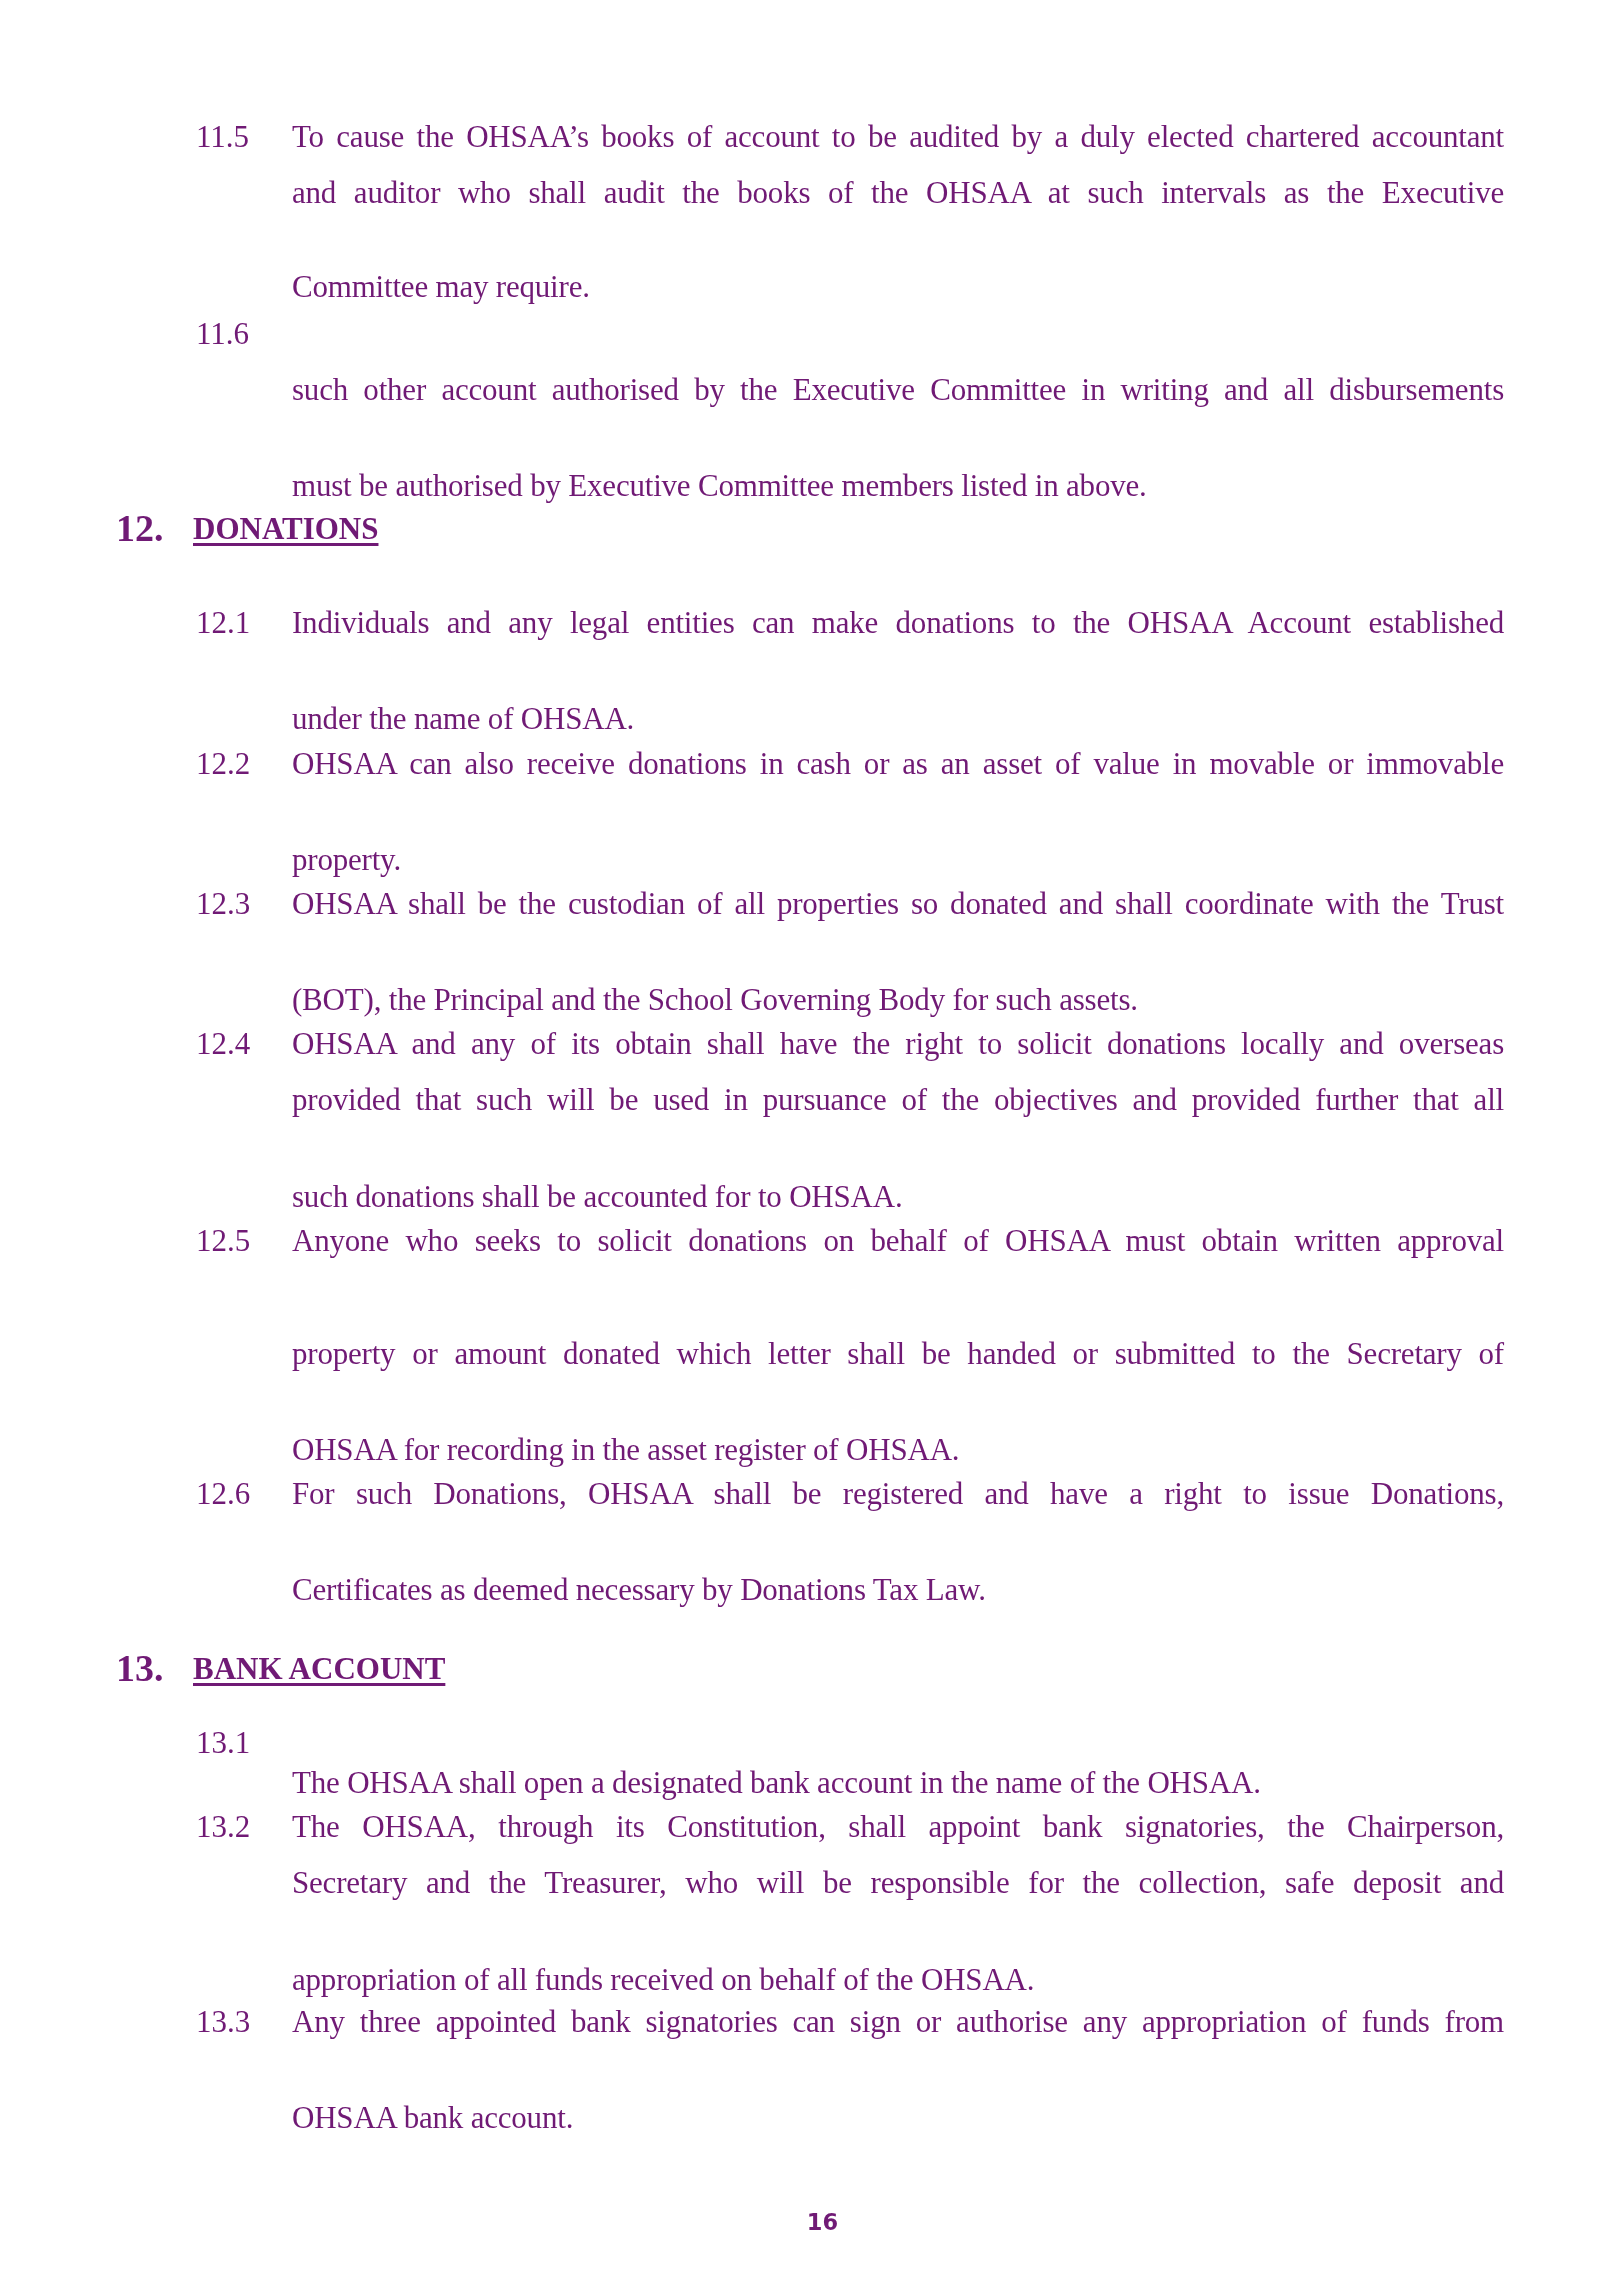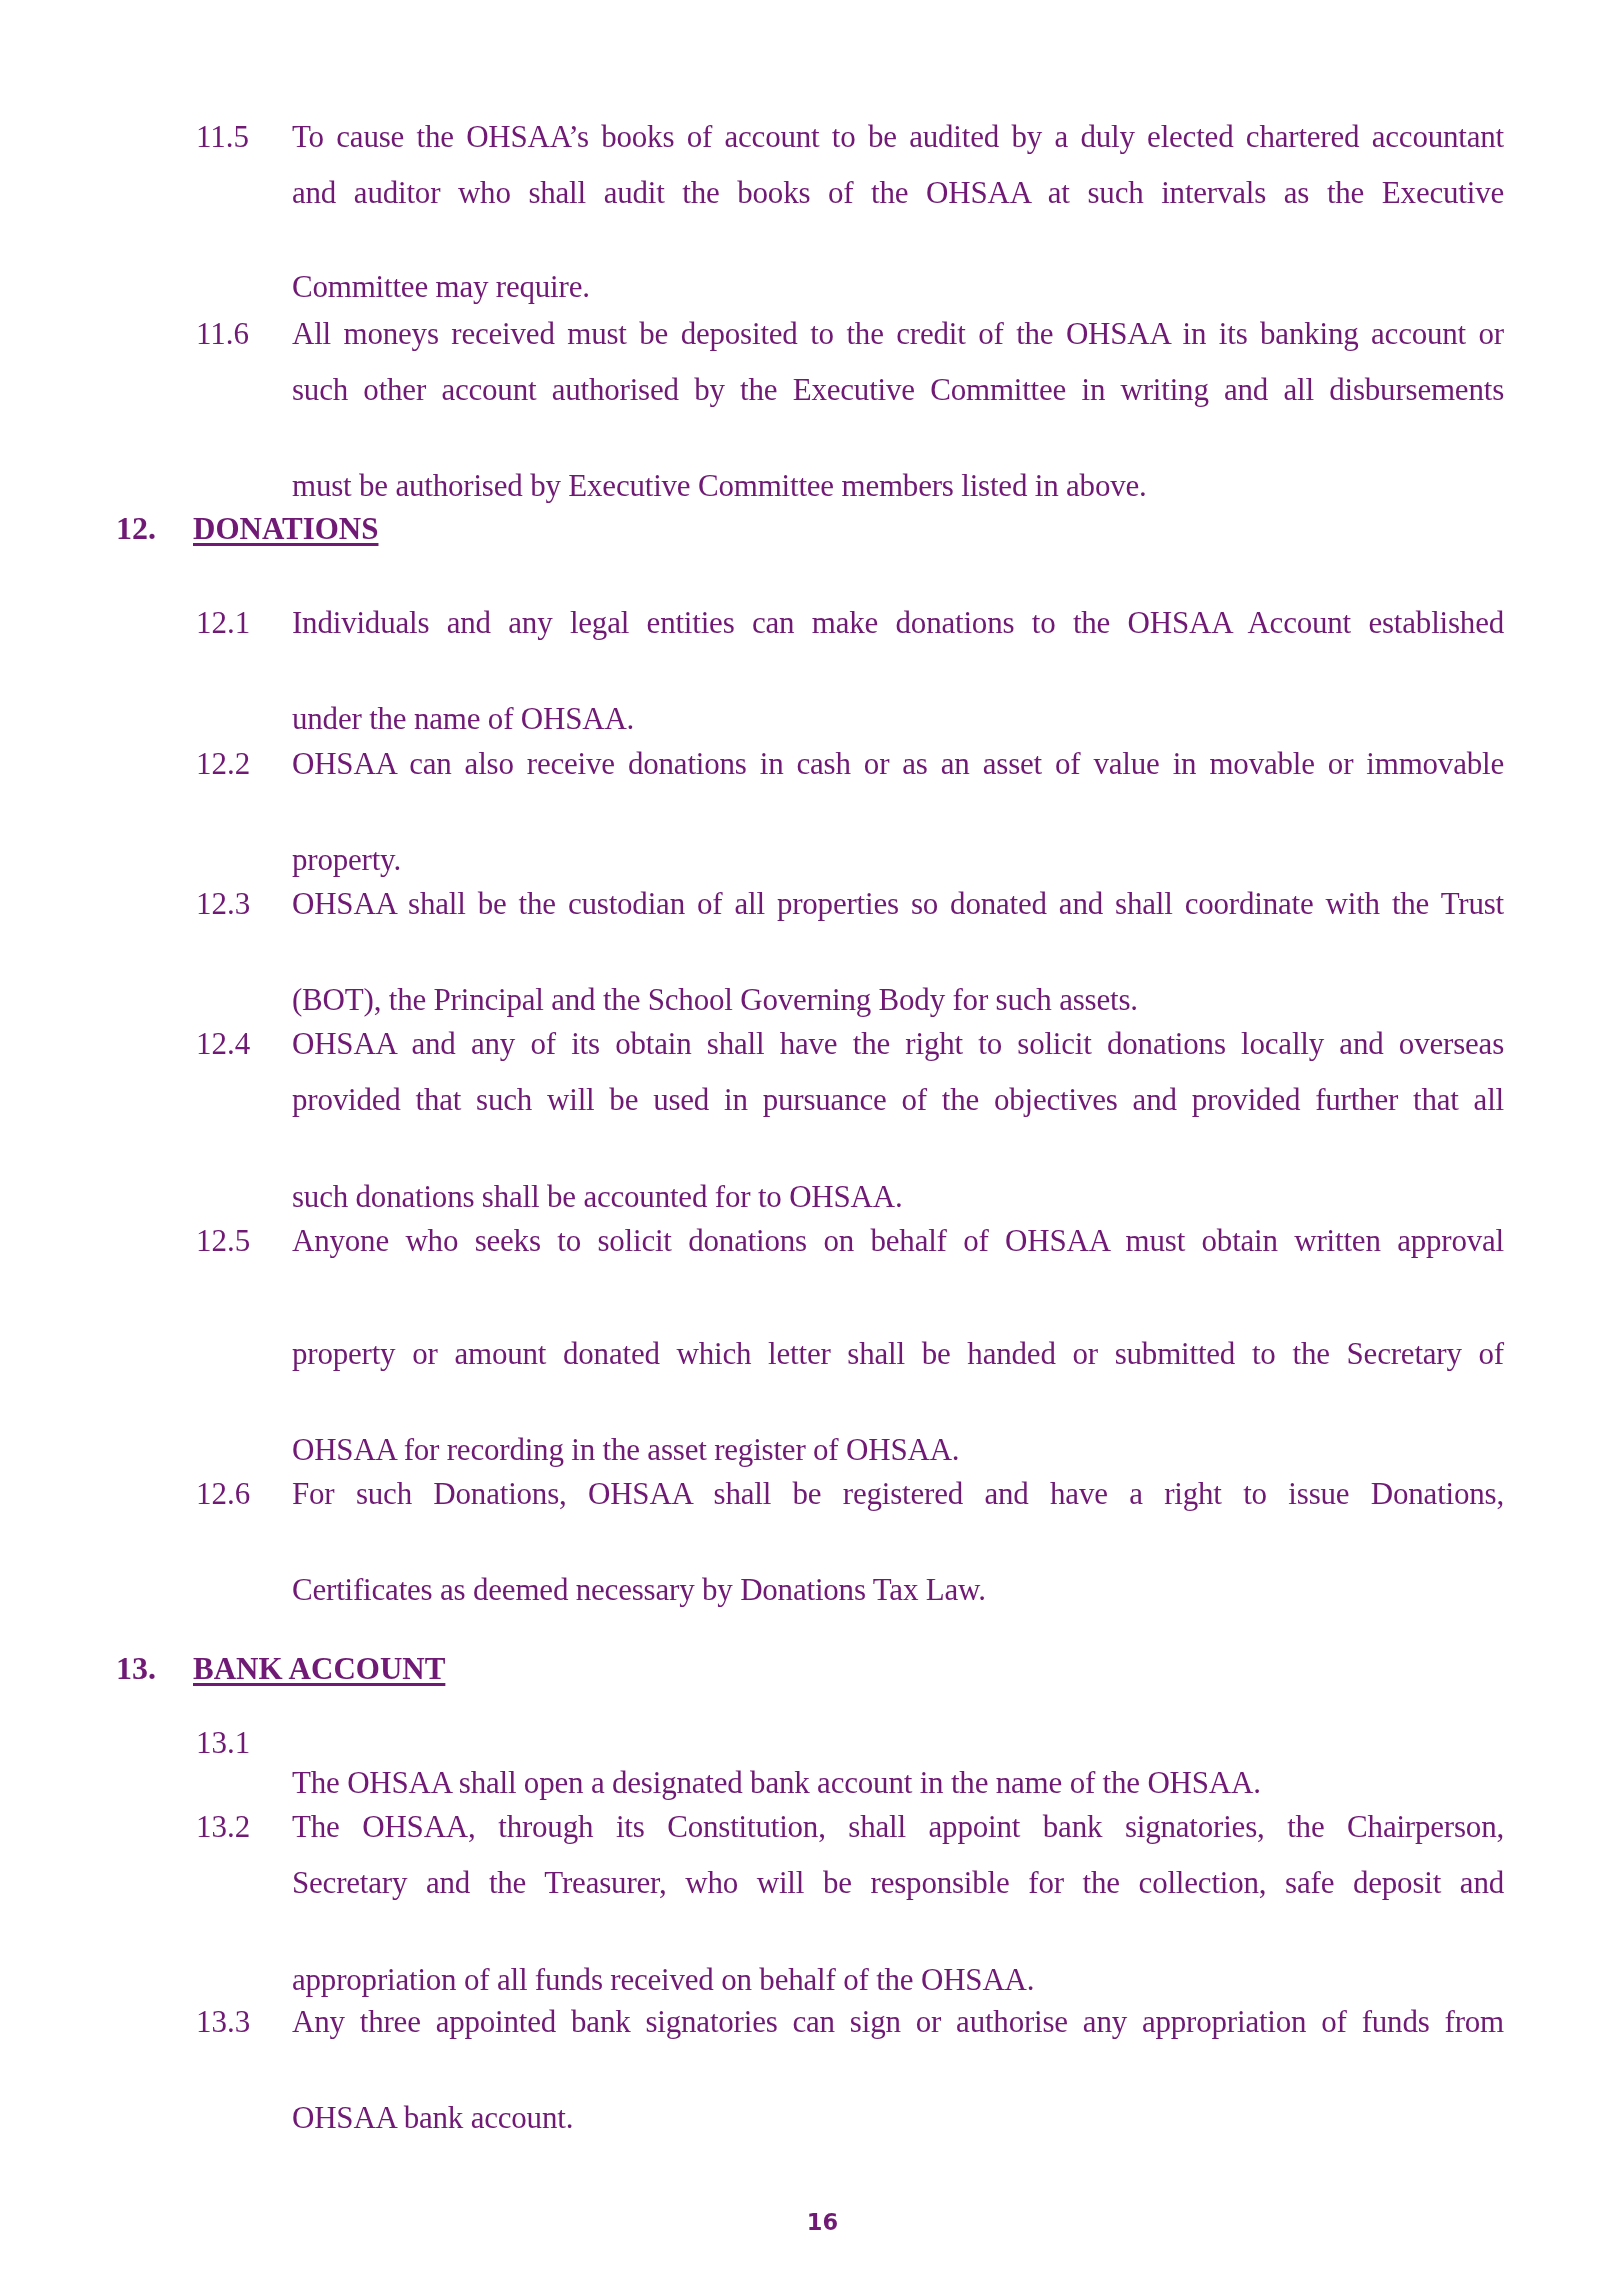--- a/index.html
+++ b/index.html
@@ -27,21 +27,21 @@
     font-family: "Liberation Serif", "DejaVu Serif", serif;
     font-size: 31px;
     white-space: nowrap;
   }
   .hnum {
     position: absolute;
     left: 116px;
     height: 39px;
     line-height: 39px;
     font-family: "Liberation Serif", "DejaVu Serif", serif;
-    font-size: 32px;
+    font-size: 38px;
     font-weight: bold;
     text-align: right;
   }
   .htitle {
     position: absolute;
     left: 193px;
     height: 39px;
     line-height: 39px;
     font-family: "Liberation Serif", "DejaVu Serif", serif;
     font-size: 31px;
@@ -68,21 +68,20 @@
 <body>
 
 <div class="page">
 
   <div class="num" style="top:117px">11.5</div>
   <div class="ln" style="top:173px">and auditor who shall audit the books of the OHSAA at such intervals as the Executive</div>
   <div class="ln" style="top:117px">To cause the OHSAA’s books of account to be audited by a duly elected chartered accountant</div>
   <div class="ln last" style="top:227px">Committee may require.</div>
 
   <div class="num" style="top:314px">11.6</div>
-  <div class="ln" style="top:314px">All moneys received must be deposited to the credit of the OHSAA in its banking account or</div>
   <div class="ln" style="top:370px">such other account authorised by the Executive Committee in writing and all disbursements</div>
   <div class="ln last" style="top:426px">must be authorised by Executive Committee members listed in above.</div>
 
   <div class="hnum" style="top:509px">12.</div>
   <div class="htitle" style="top:509px">DONATIONS</div>
 
   <div class="num" style="top:603px">12.1</div>
   <div class="ln" style="top:603px">Individuals and any legal entities can make donations to the OHSAA Account established</div>
   <div class="ln last" style="top:659px">under the name of OHSAA.</div>
 

